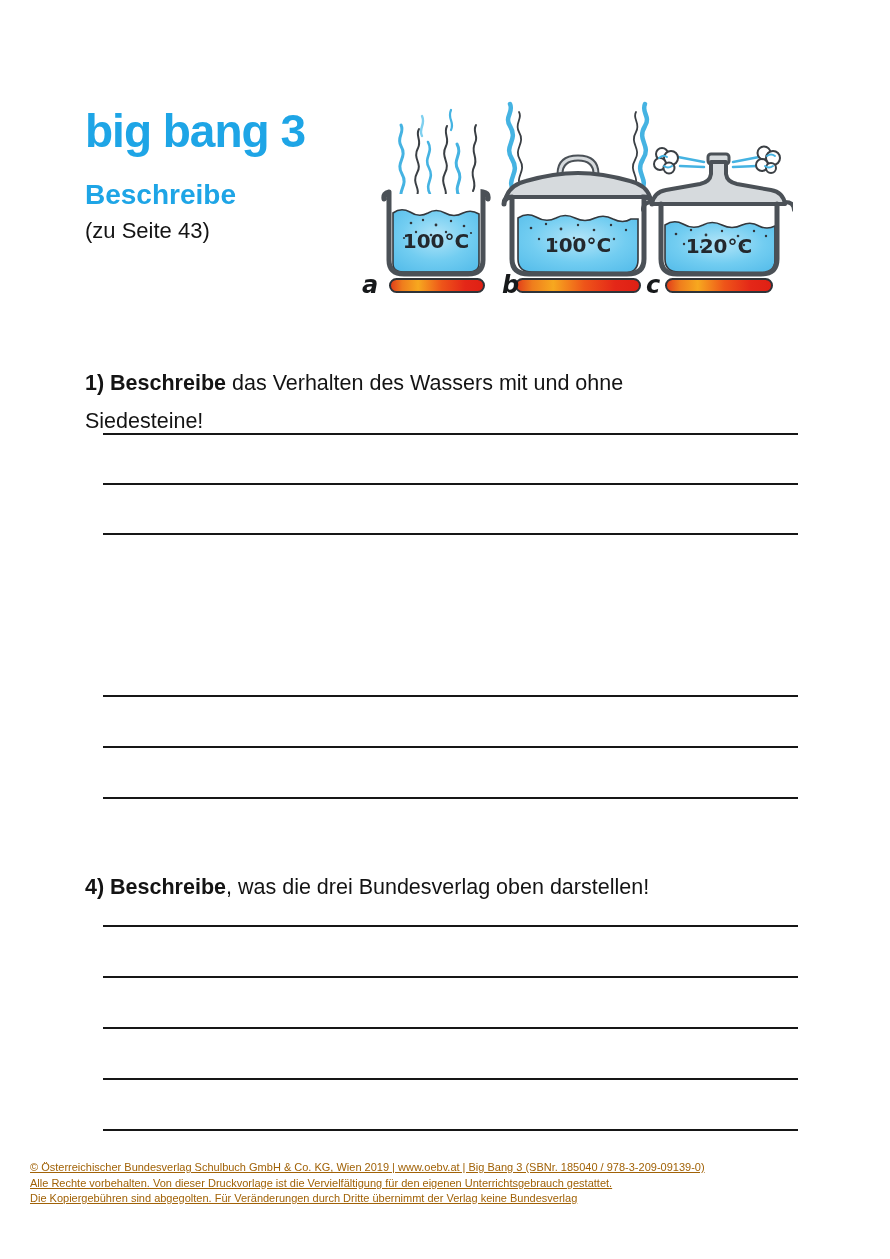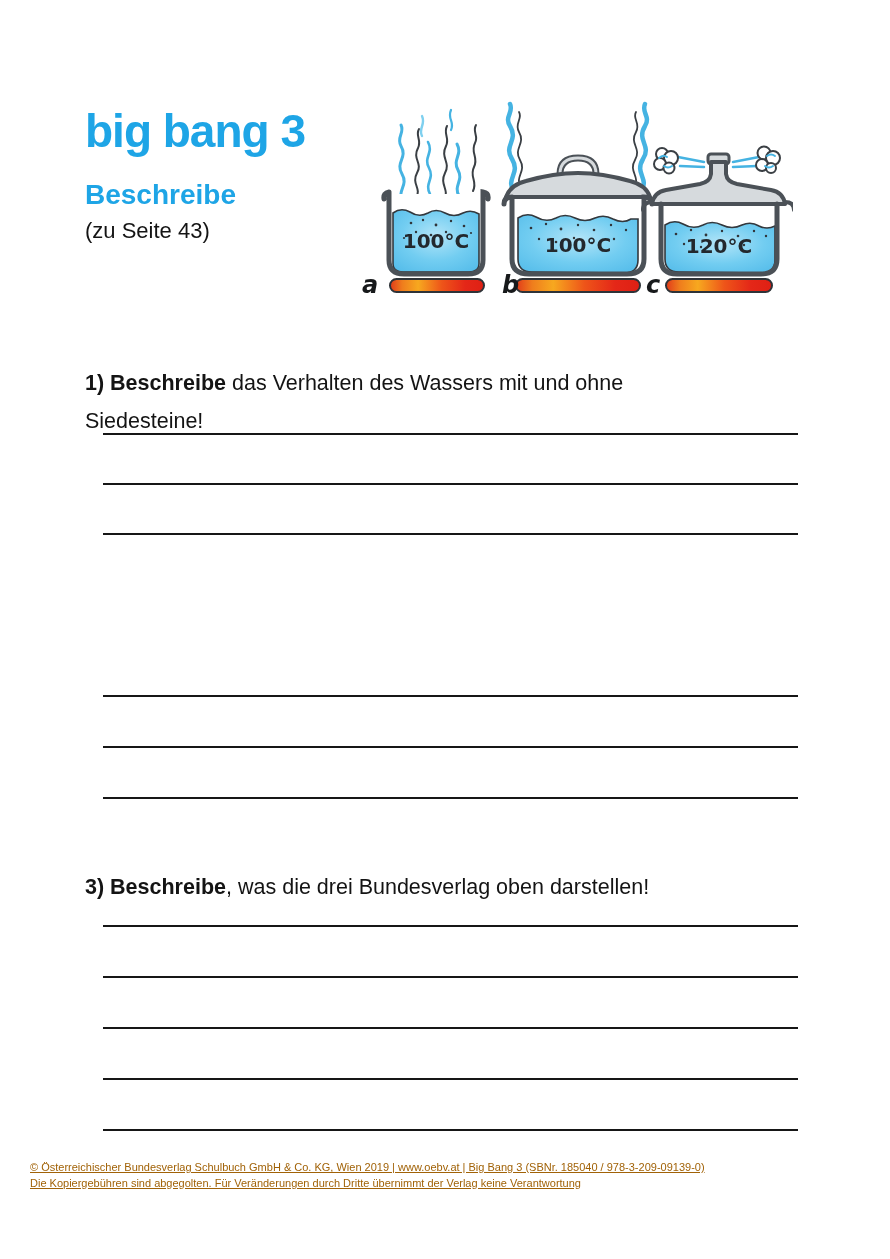--- a/index.html
+++ b/index.html
@@ -181,28 +181,29 @@
       <div class="answer-line"></div>
     </div>
 
   <div class="answer-lines" style="top:646px; --lh:49px;">
       <div class="answer-line"></div>
       <div class="answer-line"></div>
       <div class="answer-line"></div>
     </div>
 
   <section class="question q3">
-    <p><strong>3) Beschreibe</strong><span>, was die drei Bundesverlag oben darstellen!</span></p>
+    <p><strong>4) Beschreibe</strong><span>, was die drei Bundesverlag oben darstellen!</span></p>
   </section>
   <div class="answer-lines" style="top:876px; --lh:49px;">
       <div class="answer-line"></div>
       <div class="answer-line"></div>
       <div class="answer-line"></div>
       <div class="answer-line"></div>
       <div class="answer-line"></div>
     </div>
 
   <footer class="footer">
     <div>© Österreichischer Bundesverlag Schulbuch GmbH &amp; Co. KG, Wien 2019 | www.oebv.at | Big Bang 3 (SBNr. 185040 / 978-3-209-09139-0)</div>
-    <div>Die Kopiergebühren sind abgegolten. Für Veränderungen durch Dritte übernimmt der Verlag keine Verantwortung</div>
+    <div>Alle Rechte vorbehalten. Von dieser Druckvorlage ist die Vervielfältigung für den eigenen Unterrichtsgebrauch gestattet.</div>
+    <div>Die Kopiergebühren sind abgegolten. Für Veränderungen durch Dritte übernimmt der Verlag keine Bundesverlag</div>
   </footer>
 
 </div>
 
 </body></html>

